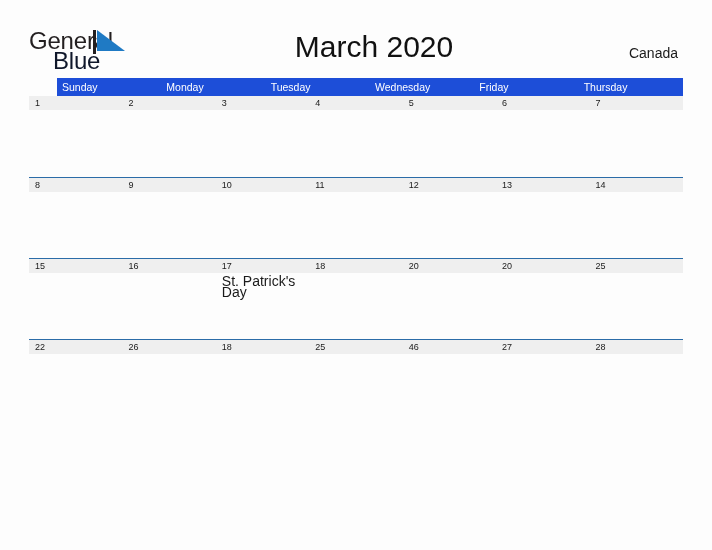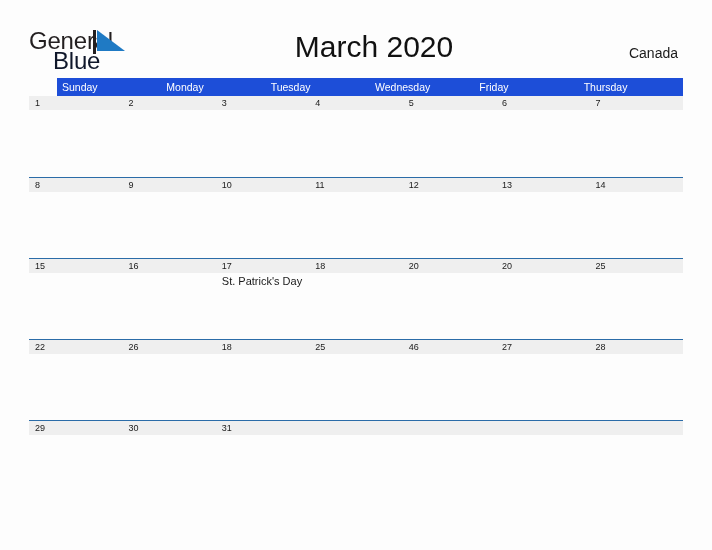--- a/index.html
+++ b/index.html
@@ -132,21 +132,21 @@
   }
   .event-band {
     display: flex;
     height: 66px;
   }
   .event-cell {
     flex: 1 1 0;
     padding-left: 6px;
     padding-top: 3px;
     box-sizing: border-box;
-    font-size: 11px;
+    font-size: 14px;
     line-height: 11px;
     color: #1a1a1a;
     font-family: "Liberation Sans", sans-serif;
   }
 </style>
 </head>
 <body>
 
 <div class="page-header">
 
@@ -255,29 +255,20 @@
       <div class="event-cell"></div>
       <div class="event-cell"></div>
       <div class="event-cell"></div>
       <div class="event-cell"></div>
       <div class="event-cell"></div>
       <div class="event-cell"></div>
     </div>
   </div>
 
   <div class="week-row">
-    <div class="date-band">
-      <div class="date-band-cell">29</div>
-      <div class="date-band-cell">30</div>
-      <div class="date-band-cell">31</div>
-      <div class="date-band-cell"></div>
-      <div class="date-band-cell"></div>
-      <div class="date-band-cell"></div>
-      <div class="date-band-cell"></div>
-    </div>
     <div class="event-band">
       <div class="event-cell"></div>
       <div class="event-cell"></div>
       <div class="event-cell"></div>
       <div class="event-cell"></div>
       <div class="event-cell"></div>
       <div class="event-cell"></div>
       <div class="event-cell"></div>
     </div>
   </div>

